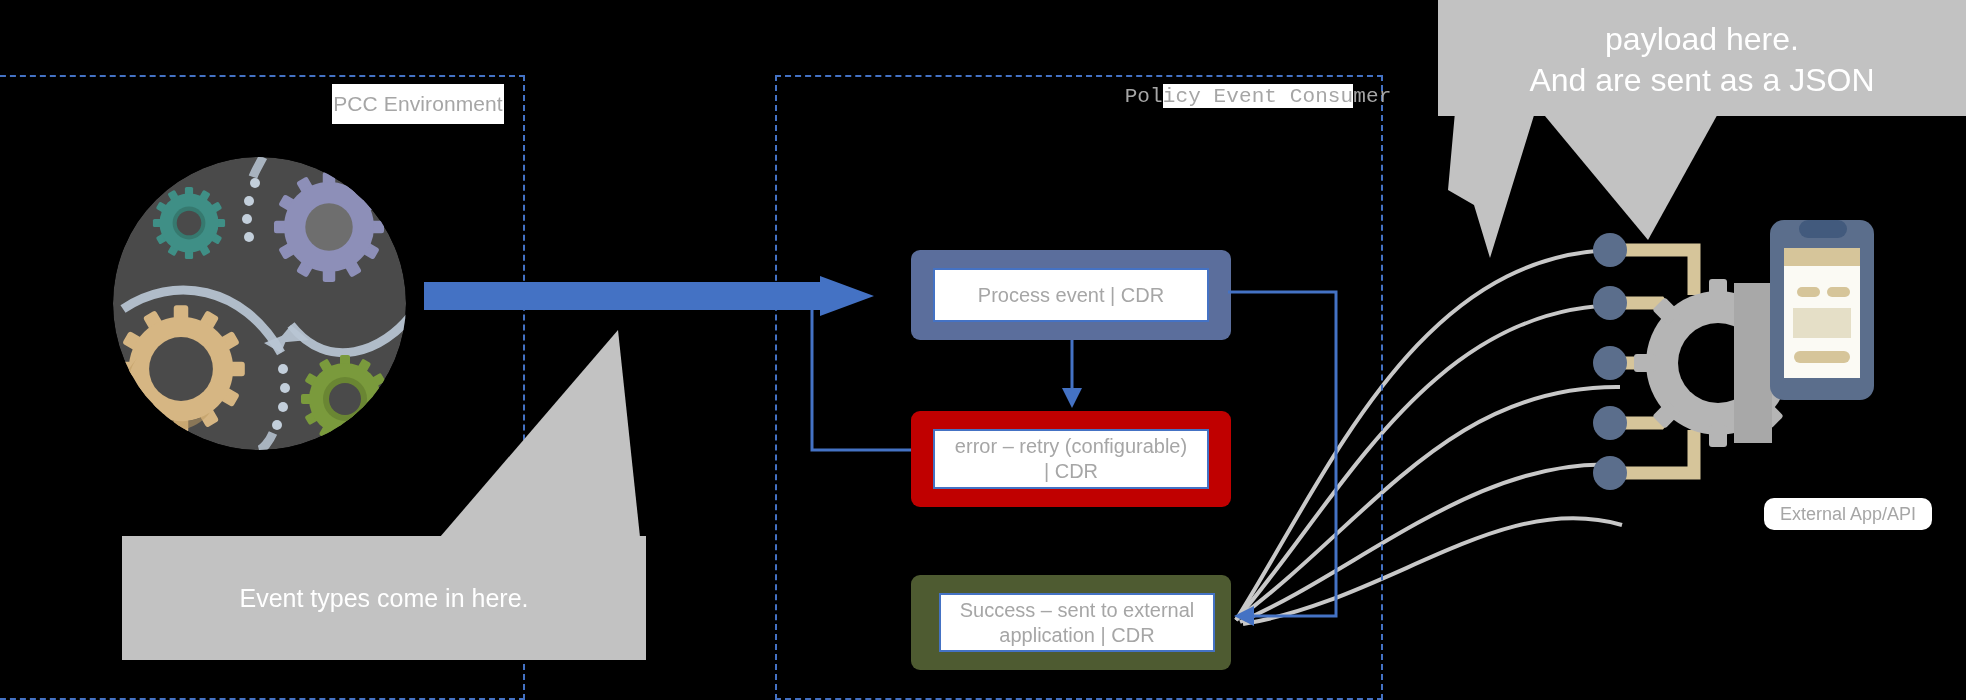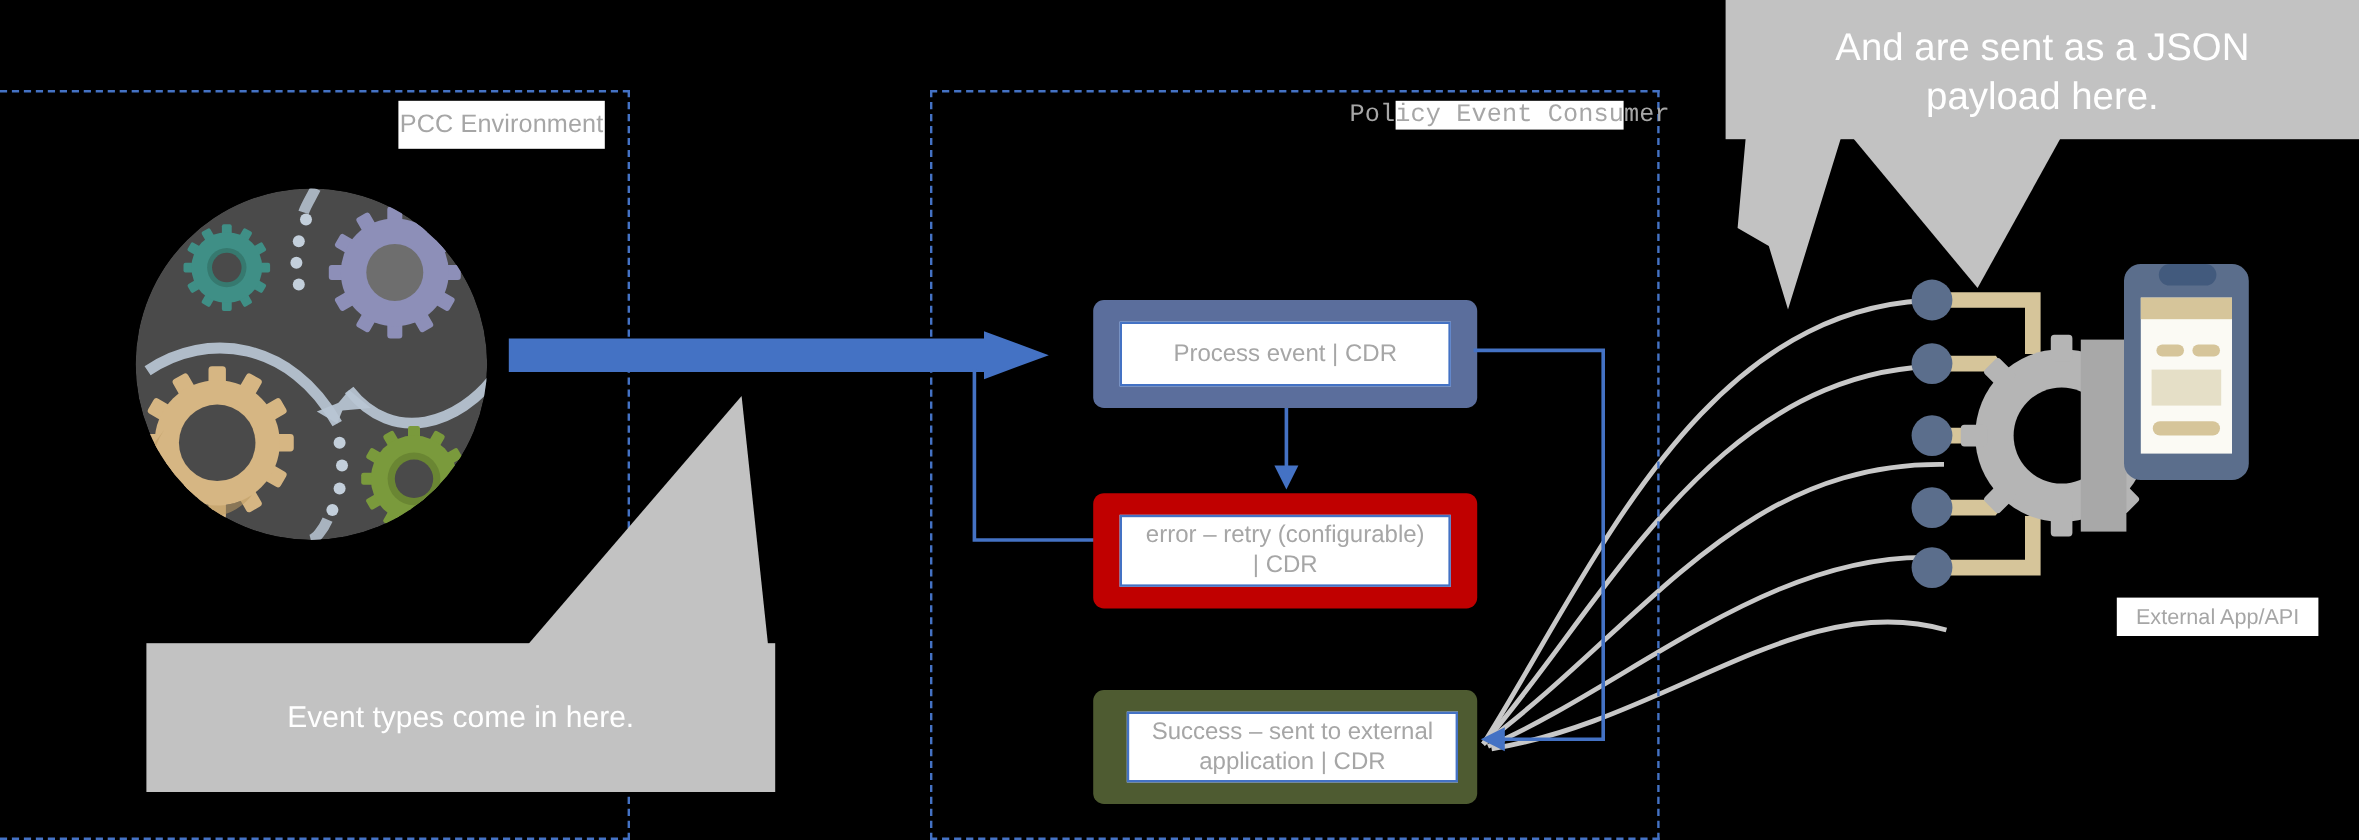--- a/index.html
+++ b/index.html
@@ -268,30 +268,30 @@
     </g>
 
     <g fill="#5b6e8c">
       <circle cx="12" cy="25" r="17"></circle>
       <circle cx="12" cy="78" r="17"></circle>
       <circle cx="12" cy="138" r="17"></circle>
       <circle cx="12" cy="198" r="17"></circle>
       <circle cx="12" cy="248" r="17"></circle>
     </g>
   </svg>
-  <div class="chip-ext" style="left:1764px; top:498px; width:168px; height:32px;">
+  <div class="chip-ext" style="left:1764px; top:498px; width:168px; height:32px;border-radius:10px;">
     <span>External App/API</span>
   </div>
 
   <svg class="abs" style="left:1430px; top:0px; width:250px; height:260px;">
     <polygon points="25,112 105,112 60,258 44,205 18,190" fill="#c2c2c2"></polygon>
   </svg>
   <div class="callout-body callout-top" style="left:1438px; top:0px; width:528px; height:116px; flex-direction:column;">
+    <span>payload here.</span>
     <span>And are sent as a JSON</span>
-    <span>payload here.</span>
   </div>
   <svg class="abs" style="left:1540px; top:100px; width:220px; height:160px;">
     <polygon points="0,10 180,10 108,140" fill="#c2c2c2"></polygon>
   </svg>
 
   <svg class="abs" style="left:400px; top:325px; width:250px; height:220px;">
     <polygon points="218,5 240,212 40,212" fill="#c2c2c2"></polygon>
   </svg>
   <div class="callout-body callout-bottom" style="left:122px; top:536px; width:524px; height:124px;">
     <span>Event types come in here.</span>

